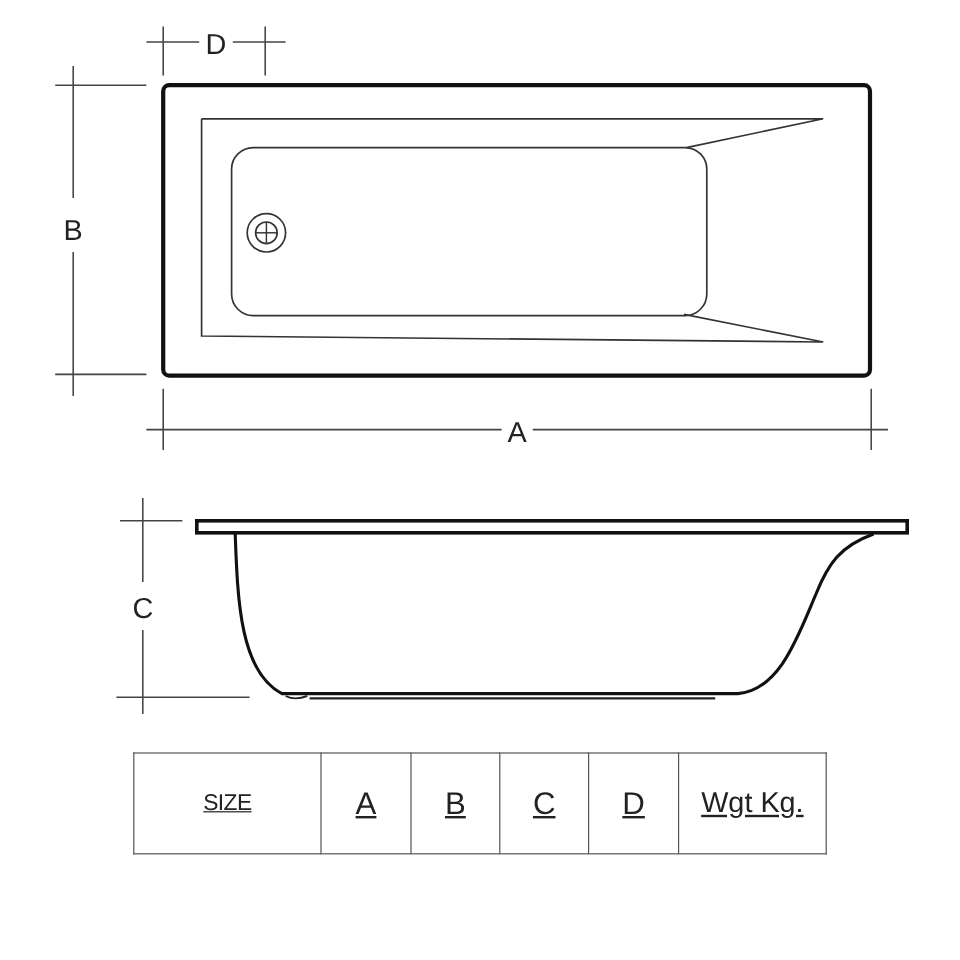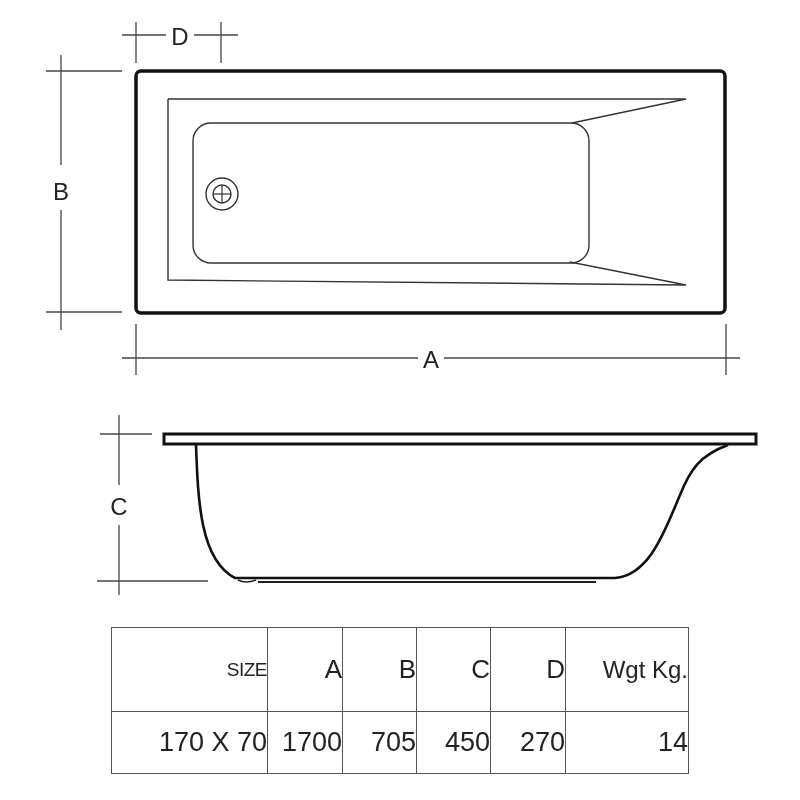--- a/index.html
+++ b/index.html
@@ -1,20 +1,20 @@
 <!DOCTYPE html>
 <html><head>
 <meta charset="utf-8">
 <style>
   html, body { margin:0; padding:0; background:#ffffff; }
   body { width:800px; height:800px; position:relative; overflow:hidden; font-family:"Liberation Sans", sans-serif; }
   svg { position:absolute; left:0; top:0; }
   .lbl { font-family:"Liberation Sans", sans-serif; fill:#222; }
   table.spec { position:absolute; left:111px; top:627px; border-collapse:collapse; color:#222; font-family:"Liberation Sans", sans-serif; }
-  table.spec td { border:1.5px solid #555; text-align:right; padding:0; }
+  table.spec td { border:1.5px solid #555; text-align:center; padding:0;text-decoration:underline; }
   .hdr td { height:83px; font-size:26px; }
   .hdr td.size { font-size:19px; letter-spacing:-0.5px; }
   .hdr td.wgt { font-size:24px; }
   .val td { height:61px; font-size:27px; }
 </style>
 </head>
 <body>
 
 <svg width="800" height="800" viewBox="0 0 800 800">
 
@@ -79,22 +79,14 @@
 <table class="spec">
   <tbody>
       <tr class="hdr">
     <td class="size" style="width:155px">SIZE</td>
     <td style="width:74px">A</td>
     <td style="width:73px">B</td>
     <td style="width:73px">C</td>
     <td style="width:74px">D</td>
     <td class="wgt" style="width:122px">Wgt Kg.</td>
   </tr>
-  <tr class="val">
-    <td>170 X 70</td>
-    <td>1700</td>
-    <td>705</td>
-    <td>450</td>
-    <td>270</td>
-    <td>14</td>
-  </tr>
 </tbody>
   </table>
 
 </body></html>

